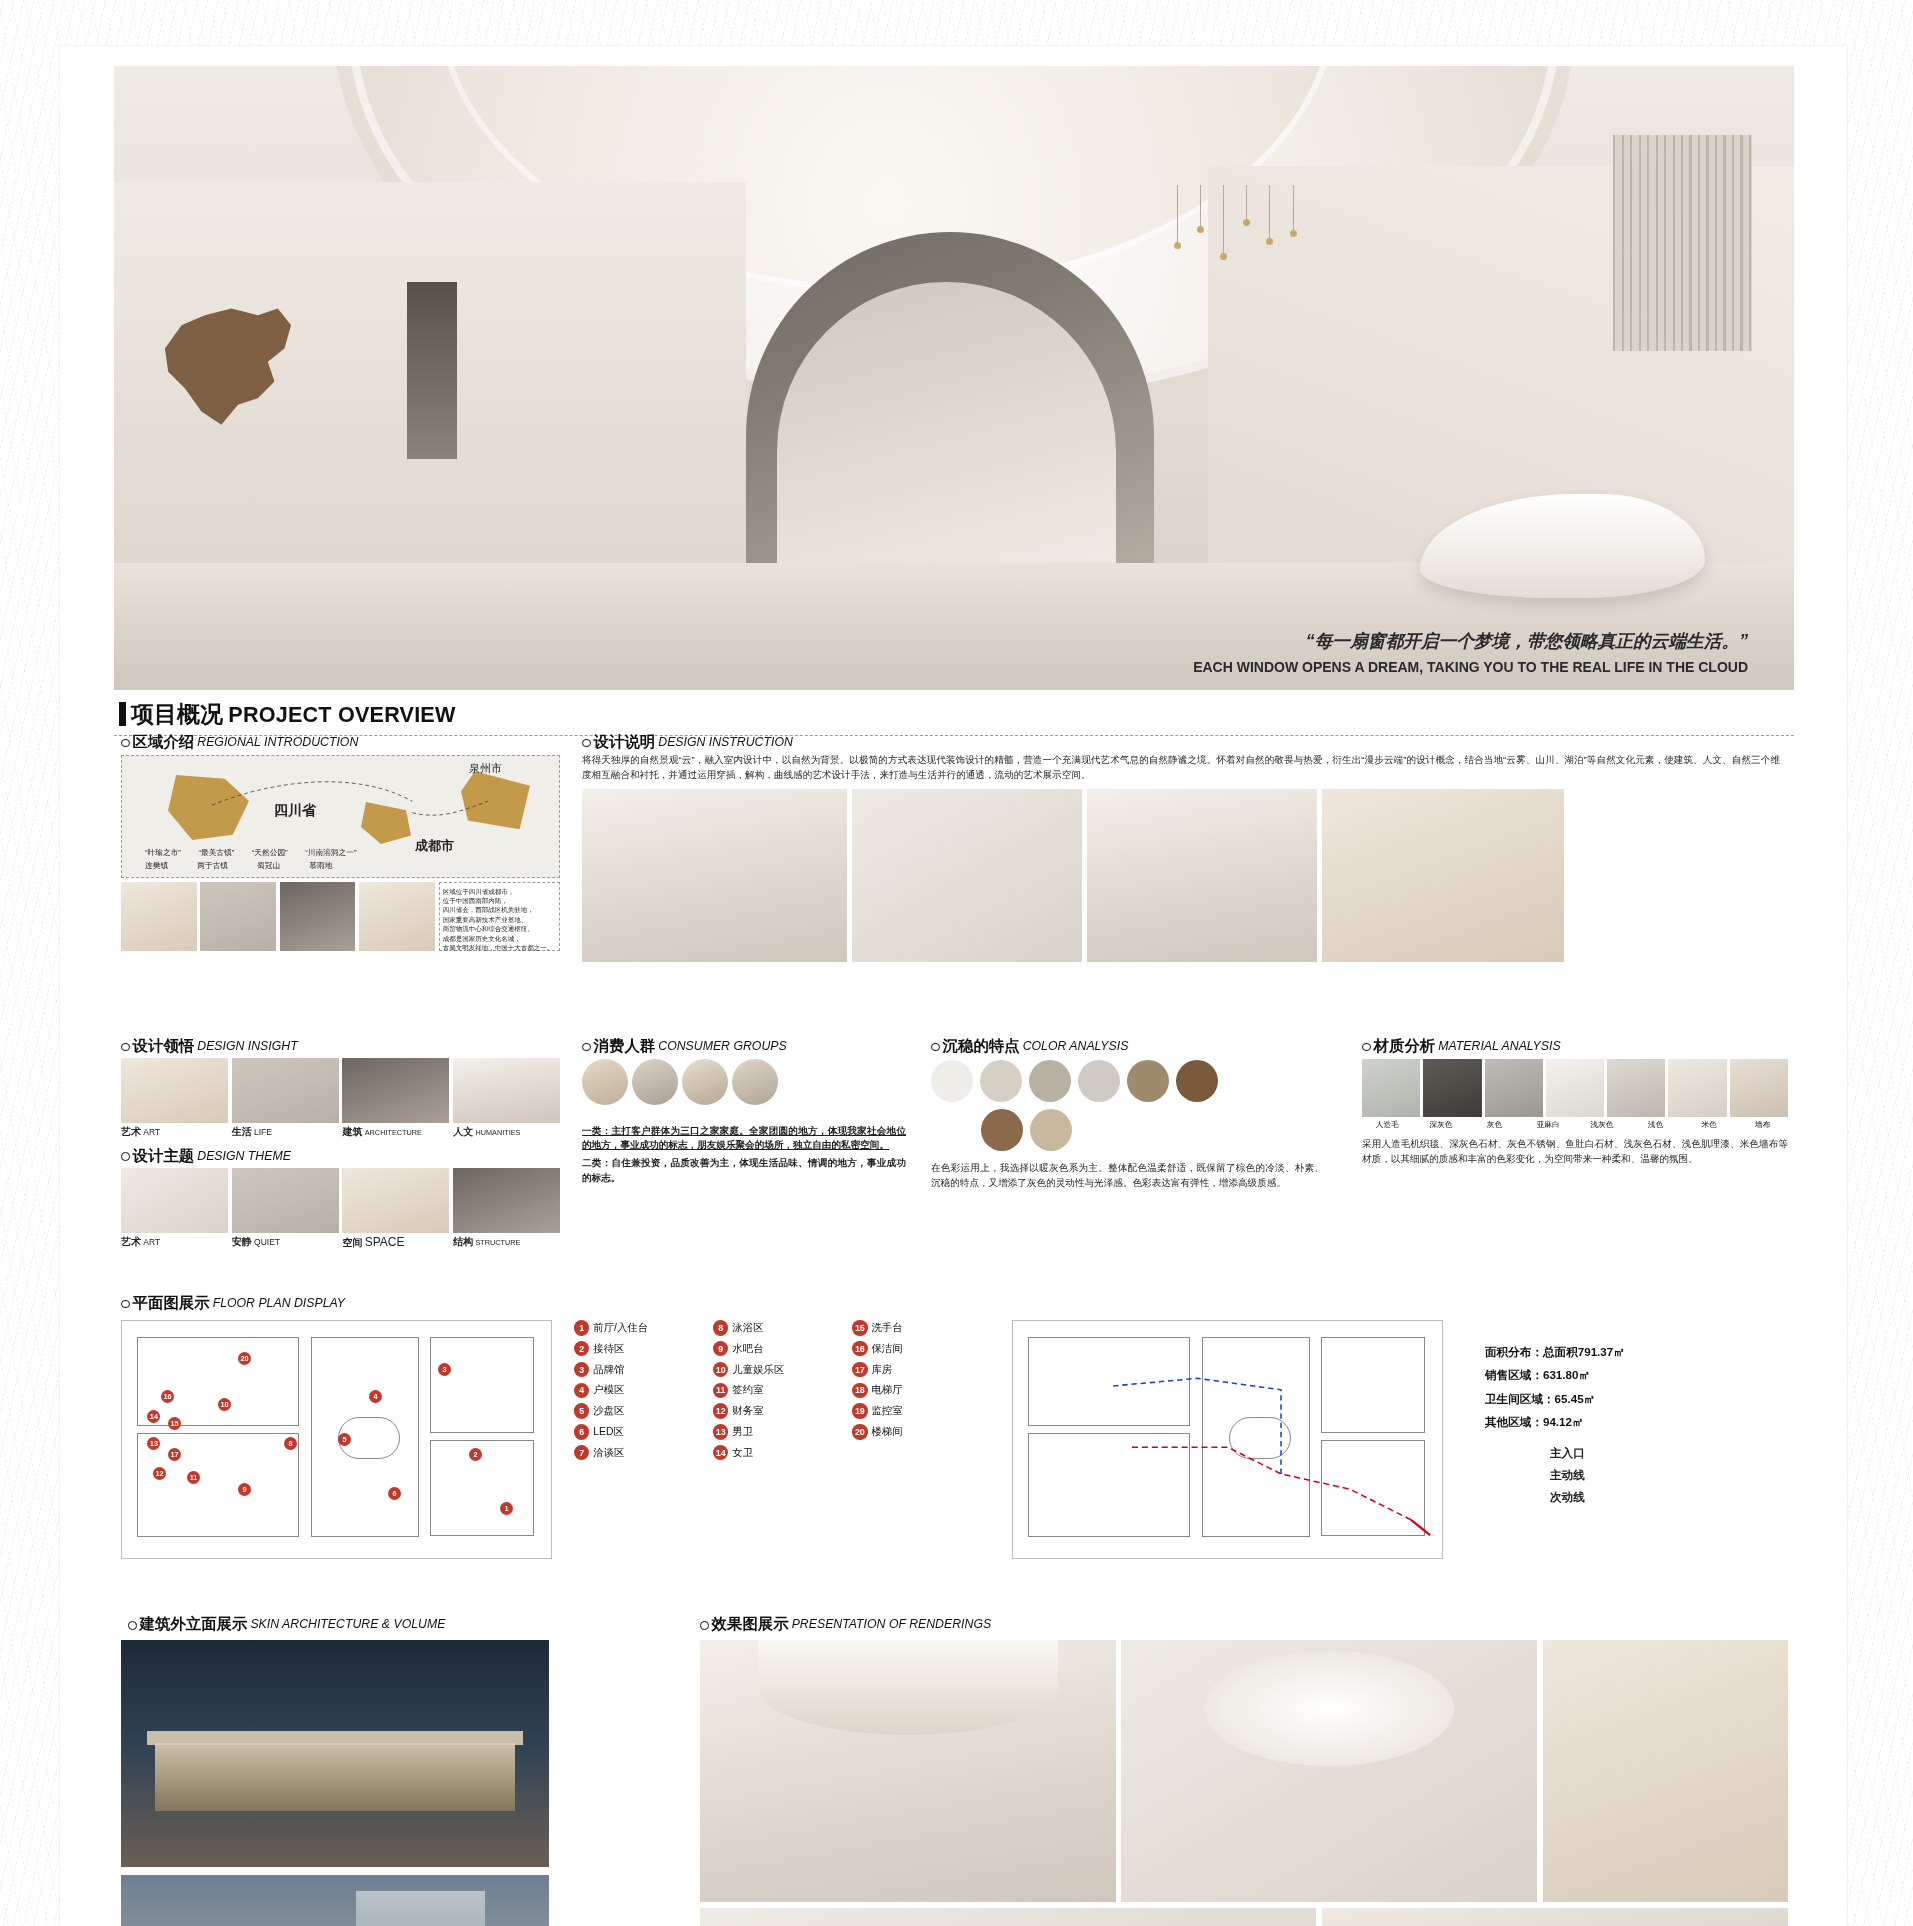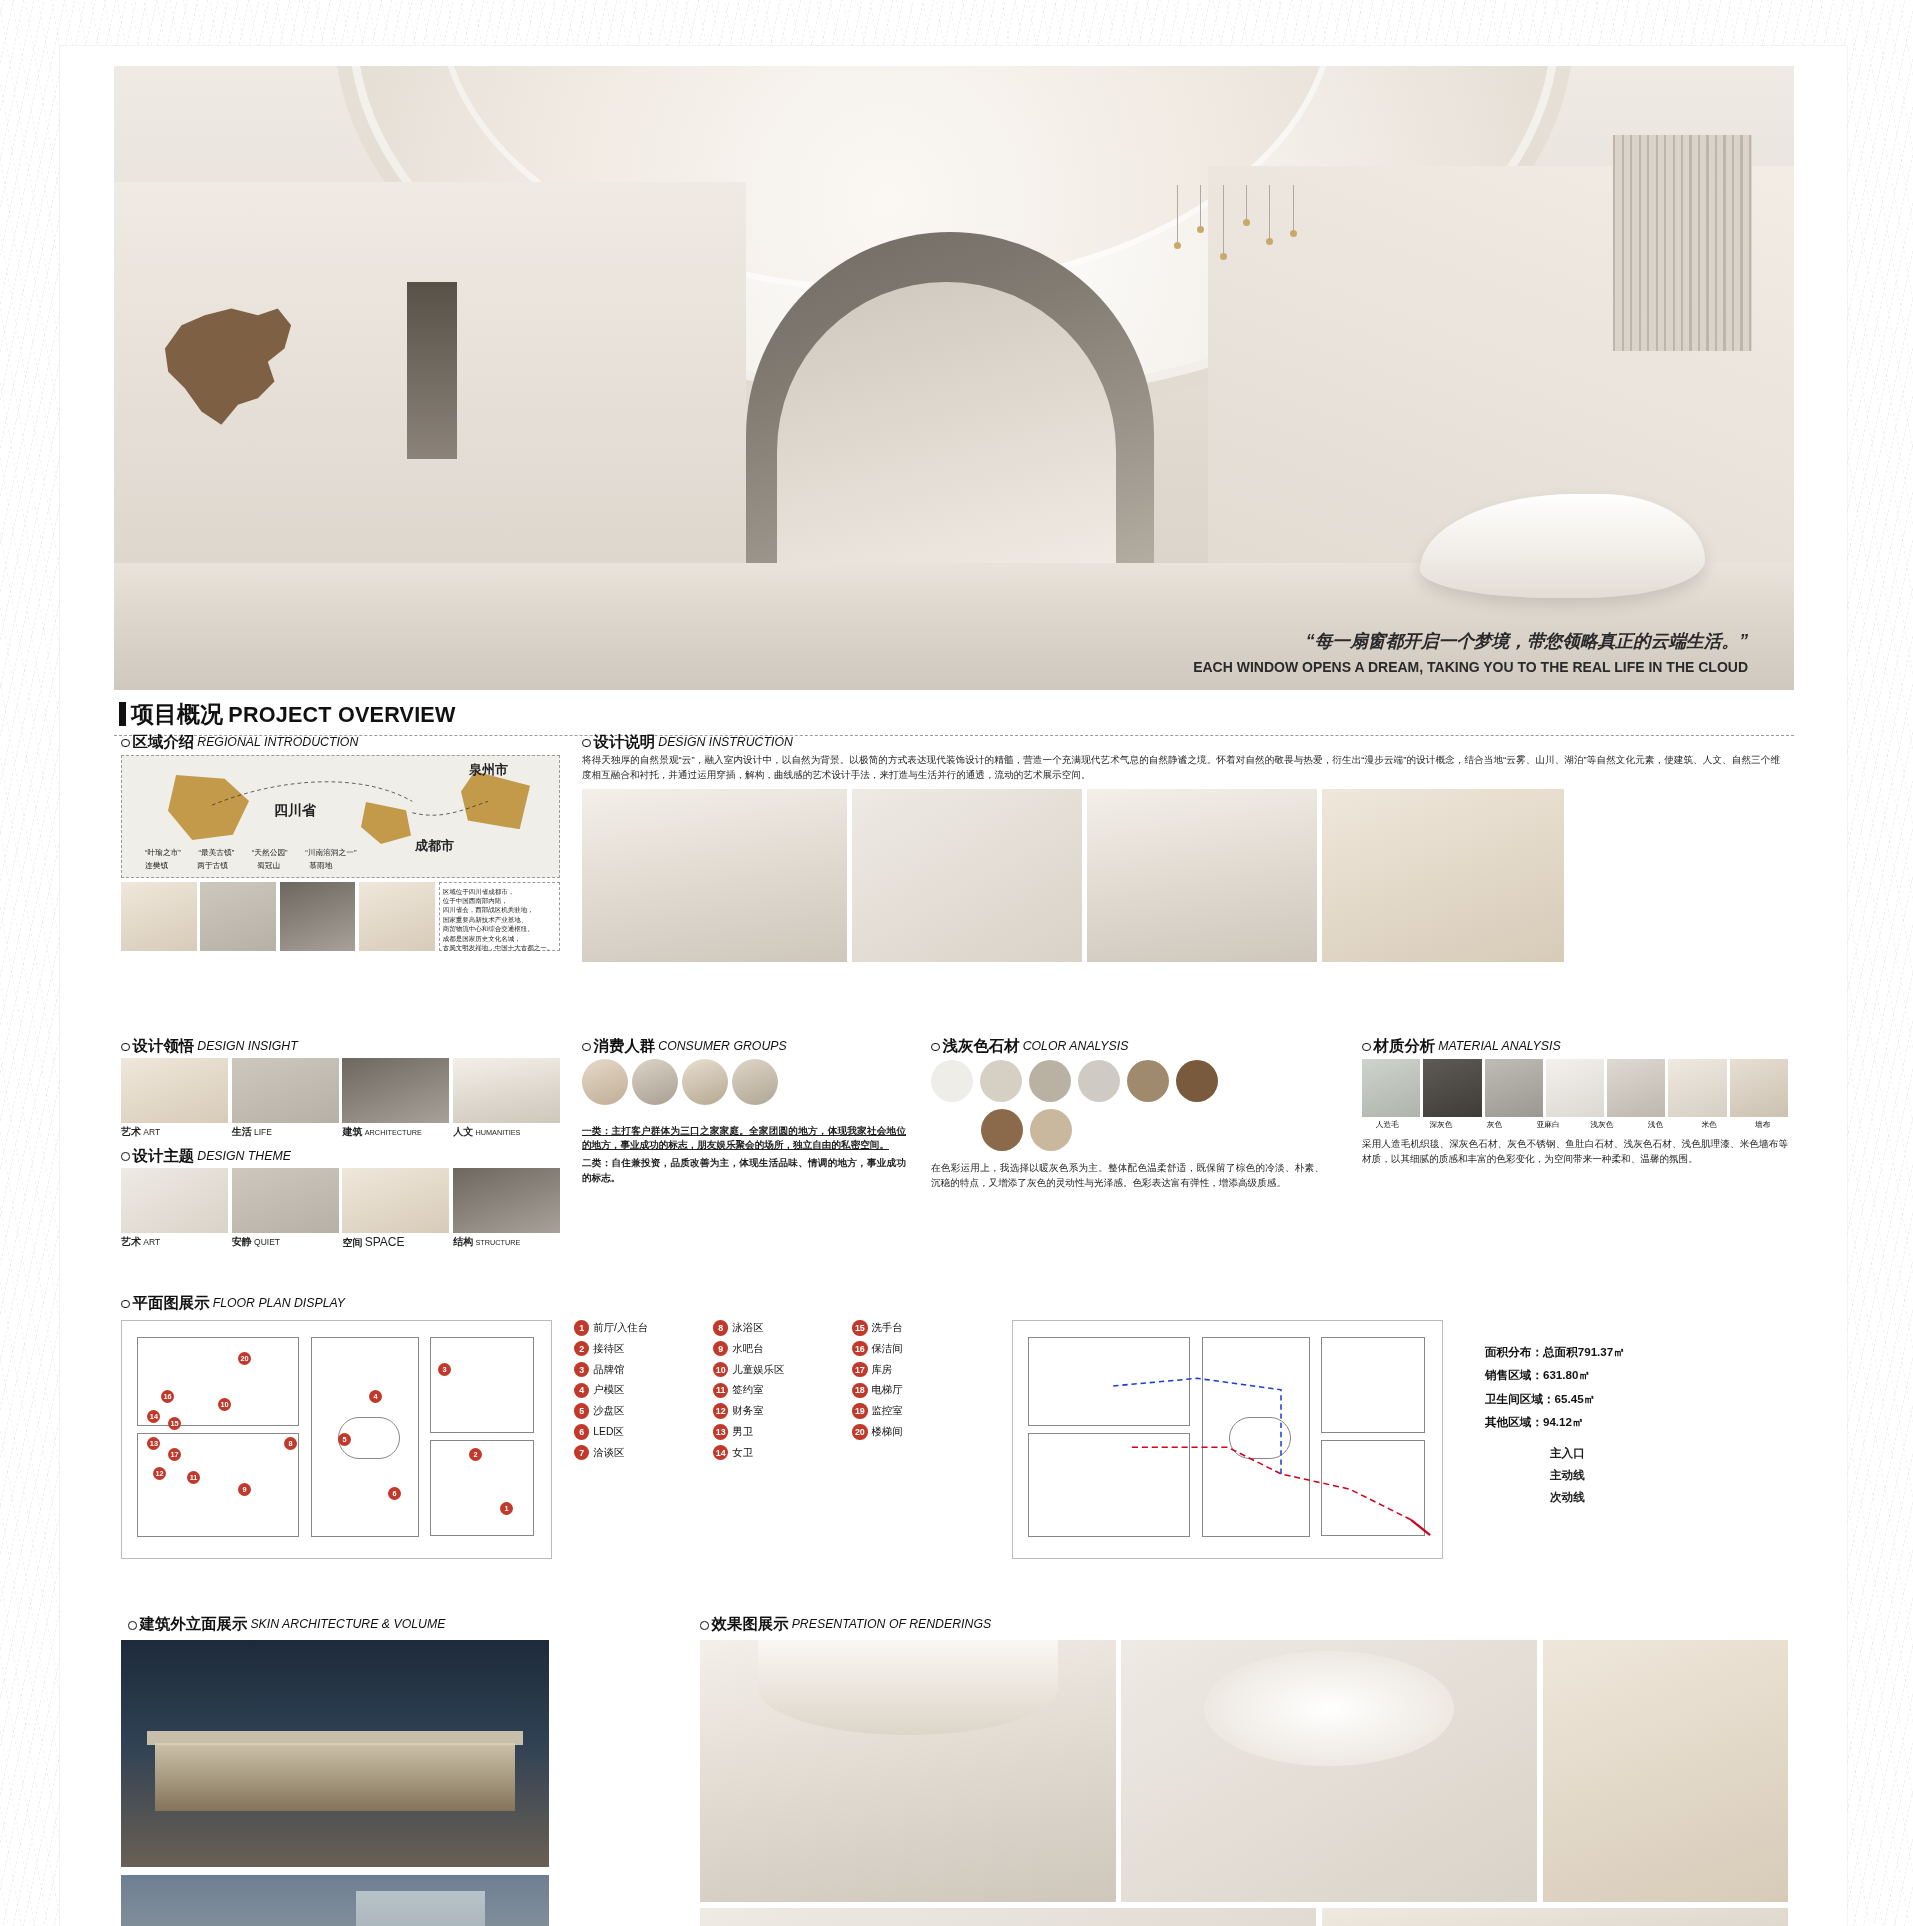--- a/index.html
+++ b/index.html
@@ -260,21 +260,21 @@
         <div class="mapbox" style="margin-top:5.4px; height:123px; border:0.8px dashed #9a9a9a;">
           <div class="prov" style="left:46px; top:19px; width:81px; height:65px; clip-path:polygon(10% 0,70% 6%,100% 40%,80% 92%,30% 100%,0 55%);"></div>
           <div class="prov" style="left:239px; top:46px; width:50px; height:42px; clip-path:polygon(10% 0,90% 20%,100% 80%,40% 100%,0 60%);"></div>
           <div class="prov" style="left:339px; top:15.4px; width:69px; height:58px; clip-path:polygon(20% 0,100% 25%,85% 100%,10% 85%,0 35%);"></div>
           <svg viewBox="0 0 1140 320" style="position:absolute;inset:0;width:100%;height:100%">
             <path d="M230,130 C400,60 620,40 760,120" fill="none" stroke="#333" stroke-width="2" stroke-dasharray="10 8"></path>
             <path d="M760,150 C840,170 900,140 960,120" fill="none" stroke="#333" stroke-width="2" stroke-dasharray="10 8"></path>
           </svg>
           <div style="position:absolute; left:152px; top:46px; font-size:14px; font-weight:bold;">四川省</div>
           <div style="position:absolute; left:293px; top:81px; font-size:13px; font-weight:bold;">成都市</div>
-          <div style="position:absolute; left:347px; top:5.4px; font-size:13px; font-weight:bold;">泉州市</div>
+          <div style="position:absolute; left:347px; top:5.4px; font-size:11px; font-weight:normal;">泉州市</div>
           <div style="position:absolute; left:23px; top:92px; font-size:7.7px; color:#222;">
             <span>“叶瑜之市”</span>
             <span style="margin-left:15.4px">“最美古镇”</span>
             <span style="margin-left:15.4px">“天然公园”</span>
             <span style="margin-left:15.4px">“川南溶洞之一”</span>
           </div>
           <div style="position:absolute; left:23px; top:105px; font-size:7.7px; color:#222;">
             <span>连樊镇</span>
             <span style="margin-left:27px">两于古镇</span>
             <span style="margin-left:27px">蜀冠山</span>
@@ -400,21 +400,21 @@
           <div class="person" style="background:linear-gradient(160deg,#e8ded0,#b5a892)"></div>
           <div class="person" style="background:linear-gradient(160deg,#ded5c9,#b0a694)"></div>
         </div>
         <div class="body-cn" style="margin-top:19px; font-weight:bold;text-decoration:underline;">一类：主打客户群体为三口之家家庭。全家团圆的地方，体现我家社会地位的地方，事业成功的标志，朋友娱乐聚会的场所，独立自由的私密空间。</div>
         <div class="body-cn" style="margin-top:3.9px; font-weight:bold;">二类：自住兼投资，品质改善为主，体现生活品味、情调的地方，事业成功的标志。</div>
       </div>
 
       <div style="position:absolute; left:817px; top:0; width:408px;">
         <div class="sub-head">
           <span class="dot"></span>
-          <span class="cn">浅灰色石材</span>
+          <span class="cn">沉稳的特点</span>
           <span class="en">COLOR ANALYSIS</span>
         </div>
         <div style="margin-top:7px;">
           <div style="display:flex;gap:7px;">
             <span class="sw" style="width:42px;height:42px;background:#efede8"></span>
             <span class="sw" style="width:42px;height:42px;background:#d6d0c4"></span>
             <span class="sw" style="width:42px;height:42px;background:#b9b1a2"></span>
             <span class="sw" style="width:42px;height:42px;background:#cfcac3"></span>
             <span class="sw" style="width:42px;height:42px;background:#a08a6e"></span>
             <span class="sw" style="width:42px;height:42px;background:#7a5a3c"></span>

